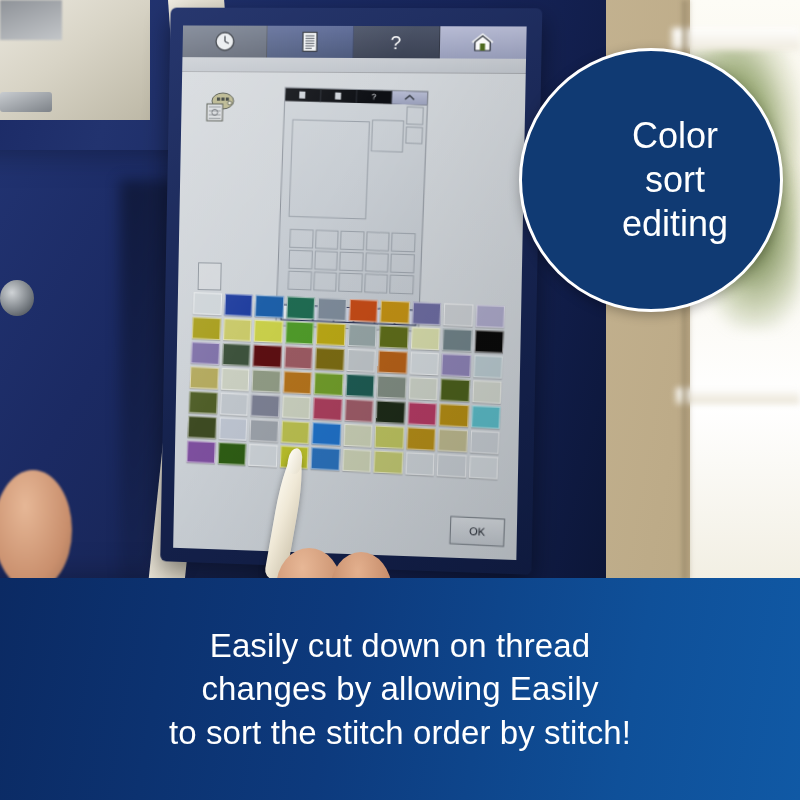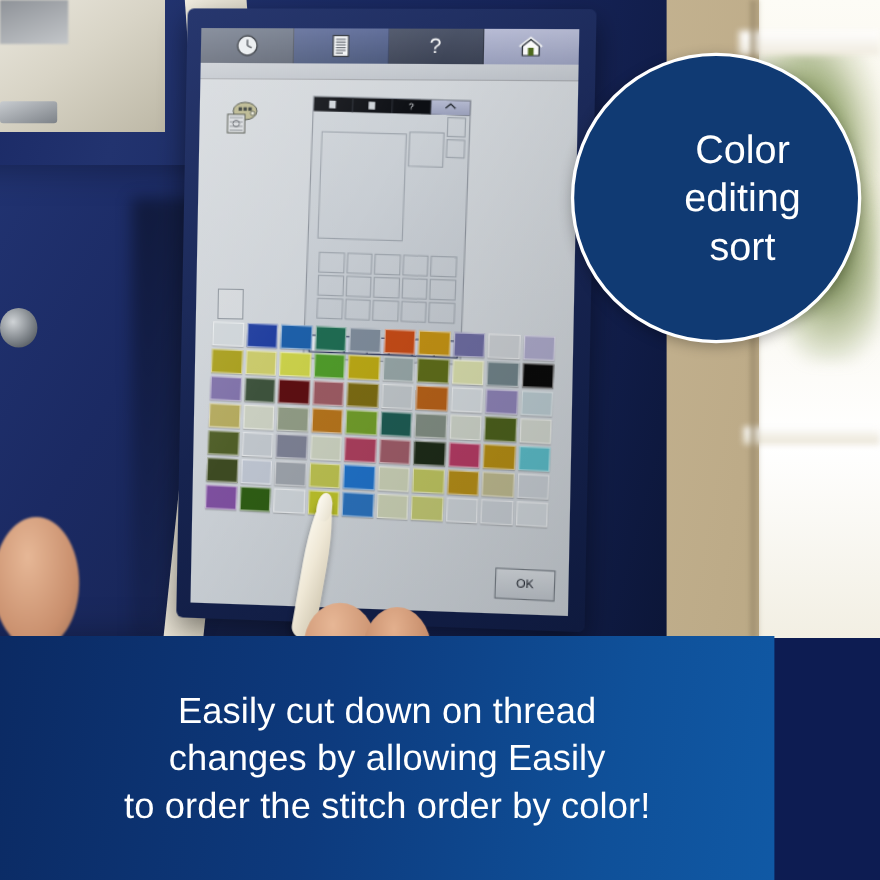--- a/index.html
+++ b/index.html
@@ -143,21 +143,21 @@
   .ok-btn{position:absolute;right:12px;bottom:14px;width:52px;height:26px;
         border:1px solid #6f767e;background:linear-gradient(180deg,#d2d7dc,#bcc2c9);
         display:flex;align-items:center;justify-content:center;
         font-size:11px;color:#1b2029;transform:rotate(1.2deg);}
 
   .screen-glare{position:absolute;left:0;top:0;width:100%;height:100%;
         background:linear-gradient(118deg,rgba(255,255,255,.20) 0%,rgba(255,255,255,0) 38%,rgba(0,0,0,.12) 100%);
         pointer-events:none;}
 
   
-  .banner{position:absolute;left:0;top:578px;width:704px;height:222px;
+  .banner{position:absolute;left:0;top:578px;width:800px;height:222px;
         background:linear-gradient(100deg,#0b2a63 0%,#0d3a7d 42%,#0f5099 78%,#1059a5 100%);
         display:flex;align-items:center;justify-content:center;}
   .banner-text{color:#ffffff;text-align:center;font-size:33px;line-height:1.32;
         font-weight:400;letter-spacing:.1px;padding:0 22px;}
   .banner-text span{display:block;}
 
   
   .badge{position:absolute;left:519px;top:48px;width:258px;height:258px;border-radius:50%;
         background:#103a73;border:3px solid #ffffff;
         display:flex;align-items:center;justify-content:center;
@@ -391,26 +391,26 @@
     <div class="thumb"></div>
     <div class="stylus"></div>
     <div class="stylus-tip"></div>
     <div class="finger-a"></div>
     <div class="finger-b"></div>
   </div>
 
   <div class="badge">
     <div class="badge-text">
       <span>Color</span>
+      <span>sort</span>
       <span>editing</span>
-      <span>sort</span>
     </div>
   </div>
 
   <div class="banner">
     <div class="banner-text">
       <span>Easily cut down on thread</span>
       <span>changes by allowing Easily</span>
-      <span>to order the stitch order by color!</span>
+      <span>to sort the stitch order by stitch!</span>
     </div>
   </div>
 
 </div>
 
 </body></html>

